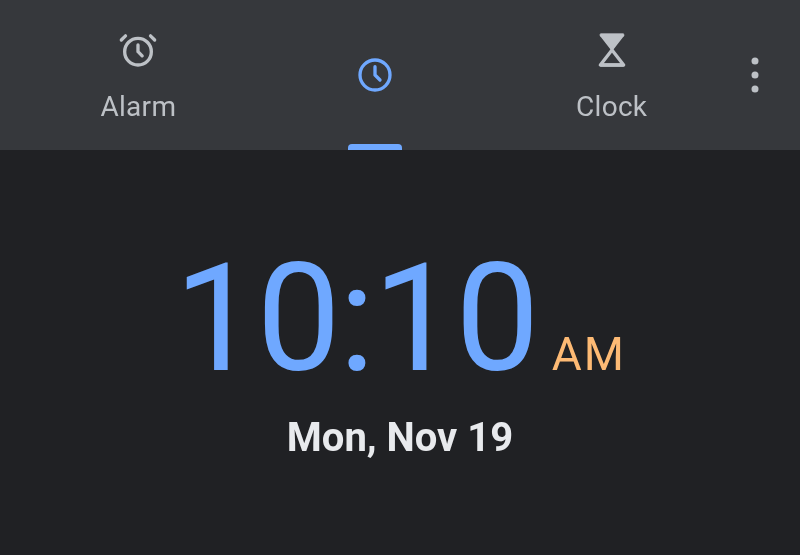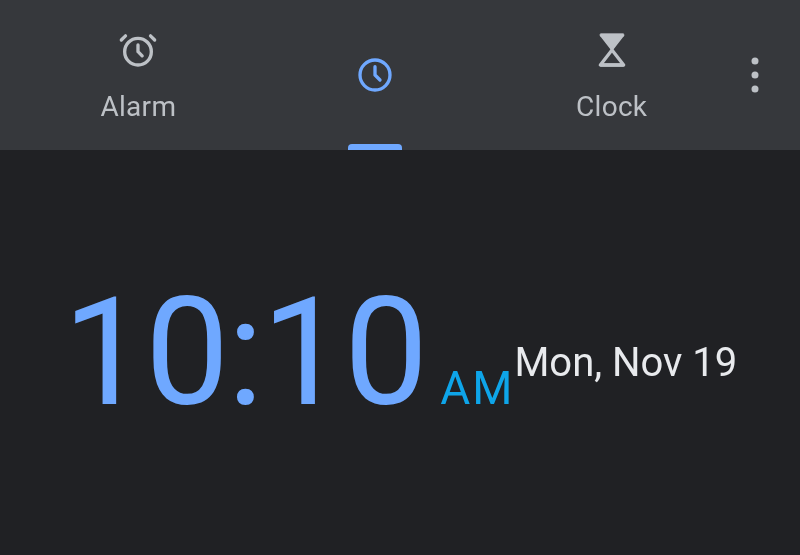--- a/index.html
+++ b/index.html
@@ -67,46 +67,47 @@
       justify-content: center;
       cursor: pointer;
     }
     .overflow svg {
       width: 8px;
       height: 38px;
       display: block;
     }
     .main {
       display: flex;
+      flex-direction: column;
       align-items: center;
       justify-content: center;
       height: calc(555px - 150px);
     }
     .time-row {
       display: flex;
       align-items: baseline;
       gap: 14px;
     }
     .time {
       font-size: 150px;
       font-weight: 400;
       color: #6fa8ff;
       letter-spacing: -2px;
       line-height: 1;
     }
     .ampm {
       font-size: 46px;
       font-weight: 400;
-      color: #0ea5e9;
+      color: #fdba74;
       letter-spacing: 2px;
     }
     .date {
       margin-top: 20px;
       font-size: 40px;
-      font-weight: 400;
+      font-weight: 700;
       color: #e8eaed;
     }
   </style>
 </head>
 <body>
 
 <div class="tab-bar">
 
   <div class="tab">
     <span class="icon">

